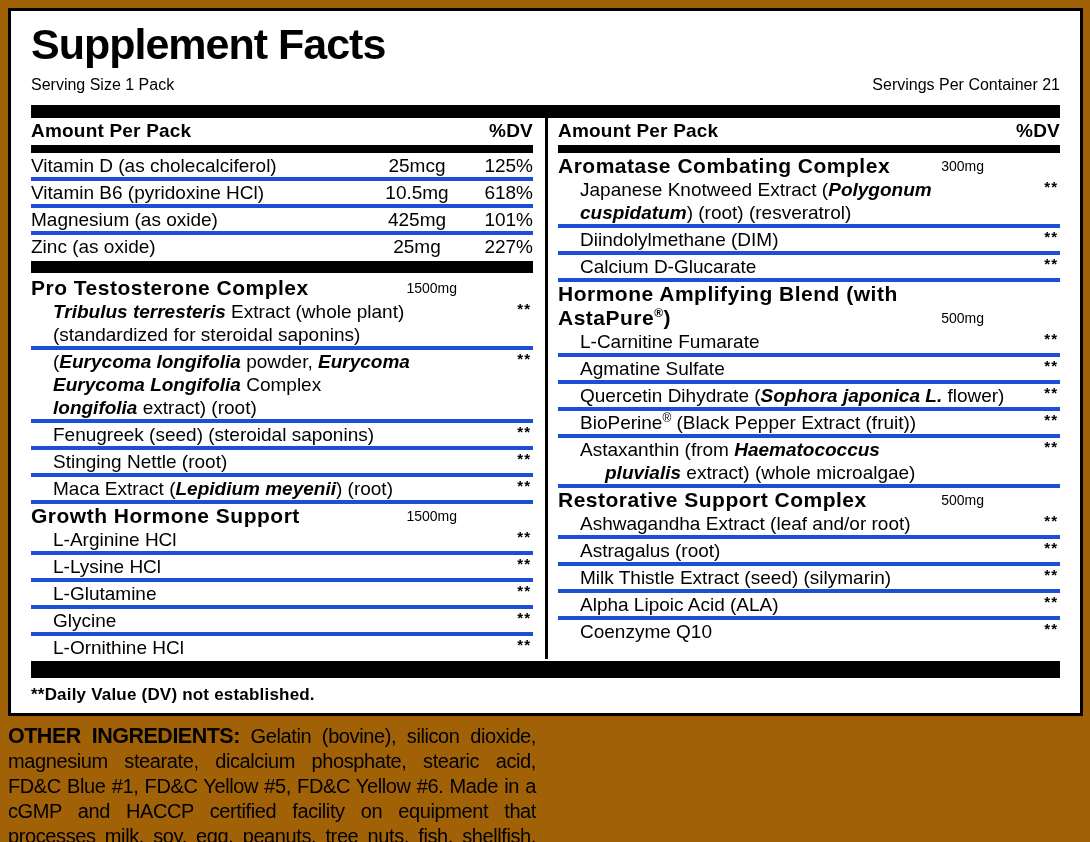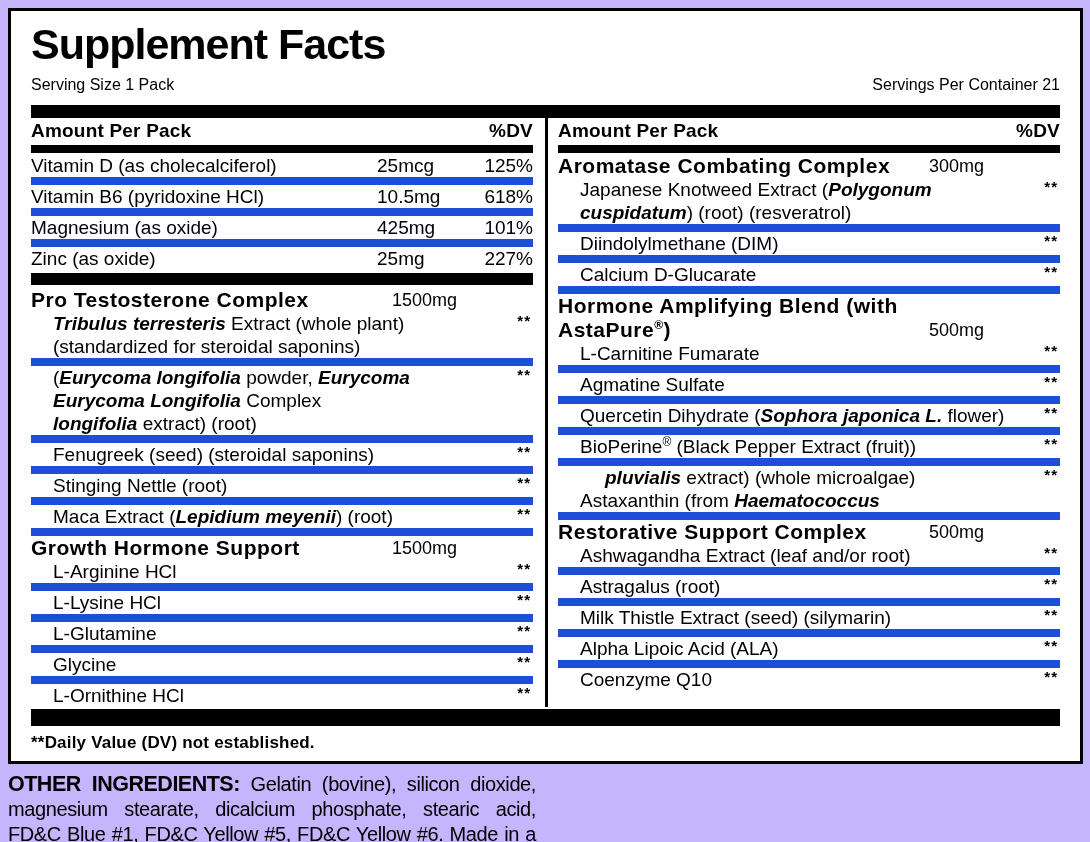--- a/index.html
+++ b/index.html
@@ -1,20 +1,20 @@
 <!DOCTYPE html>
 <html><head>
 <meta charset="utf-8">
 <style>
   html,body{margin:0;padding:0;background:#ffffff;}
   .page{
     position:relative;
     width:1090px;height:842px;
     overflow:hidden;
-    background:#c4b5fd;
+    background:#a16207;
     color:#000;
     font-family:"Liberation Sans", sans-serif;
   }
   .facts-box{
     margin:8px 7px 0 8px;
     border:3px solid #000;
     padding:10px 20px 6px 20px;
     background:#fff;
   }
   .title{
@@ -41,36 +41,36 @@
     display:flex;justify-content:space-between;
     font-weight:bold;font-size:19px;line-height:22px;
     padding:2px 0 3px 0;
     border-bottom:8px solid #000;
     letter-spacing:0.2px;
   }
   .rows{padding-top:1px;}
   .row{
     position:relative;
     display:flex;
-    border-bottom:8px solid #1d4ed8;
+    border-bottom:4px solid #1d4ed8;
     font-size:19px;line-height:23px;
   }
   .row.no-rule{border-bottom:none;}
   .row .name{flex:1;min-width:0;}
   .line{white-space:nowrap;}
   .it{font-style:italic;font-weight:bold;}
   sup{font-size:12px;line-height:0;vertical-align:super;}
   .row-nutrient{align-items:baseline;}
-  .row-nutrient .amount{min-width:80px;text-align:left;}
+  .row-nutrient .amount{min-width:80px;text-align:center;}
   .row-nutrient .dv{width:76px;text-align:right;}
   .row-section{align-items:flex-end;}
   .row-section .name{
     font-weight:bold;font-size:21px;line-height:24px;letter-spacing:0.5px;
   }
-  .row-section .amount{margin-right:76px;font-size:18px;line-height:23px;}
+  .row-section .amount{margin-right:76px;font-size:14px;line-height:23px;}
   .row-ingredient .name{padding-left:22px;}
   .dv-ast{
     position:absolute;right:2px;top:1px;
     font-size:15px;font-weight:bold;letter-spacing:1px;line-height:15px;
   }
   .mid-bar{height:12px;background:#000;margin:3px 0;}
   .footnote{
     font-weight:bold;font-size:17px;line-height:20px;
     margin:7px 0 2px 0;letter-spacing:0.2px;
   }
@@ -275,22 +275,22 @@
               <div class="dv dv-ast">**</div>
             </div>
             <div class="row row-ingredient">
               <div class="name">
                 <div class="line"><span>BioPerine</span><sup>®</sup><span> (Black Pepper Extract (fruit))</span></div>
               </div>
               <div class="dv dv-ast">**</div>
             </div>
             <div class="row row-ingredient">
               <div class="name">
+                <div class="line"><span>Astaxanthin (from </span><span class="it">Haematococcus</span></div>
                 <div class="line" style="margin-left: 25px;"><span class="it">pluvialis</span><span> extract) (whole microalgae)</span></div>
-                <div class="line"><span>Astaxanthin (from </span><span class="it">Haematococcus</span></div>
               </div>
               <div class="dv dv-ast">**</div>
             </div>
             <div class="row row-section no-rule">
               <div class="name">
                 <div class="line"><span>Restorative Support Complex</span></div>
               </div>
               <div class="amount">500mg</div>
             </div>
             <div class="row row-ingredient">

